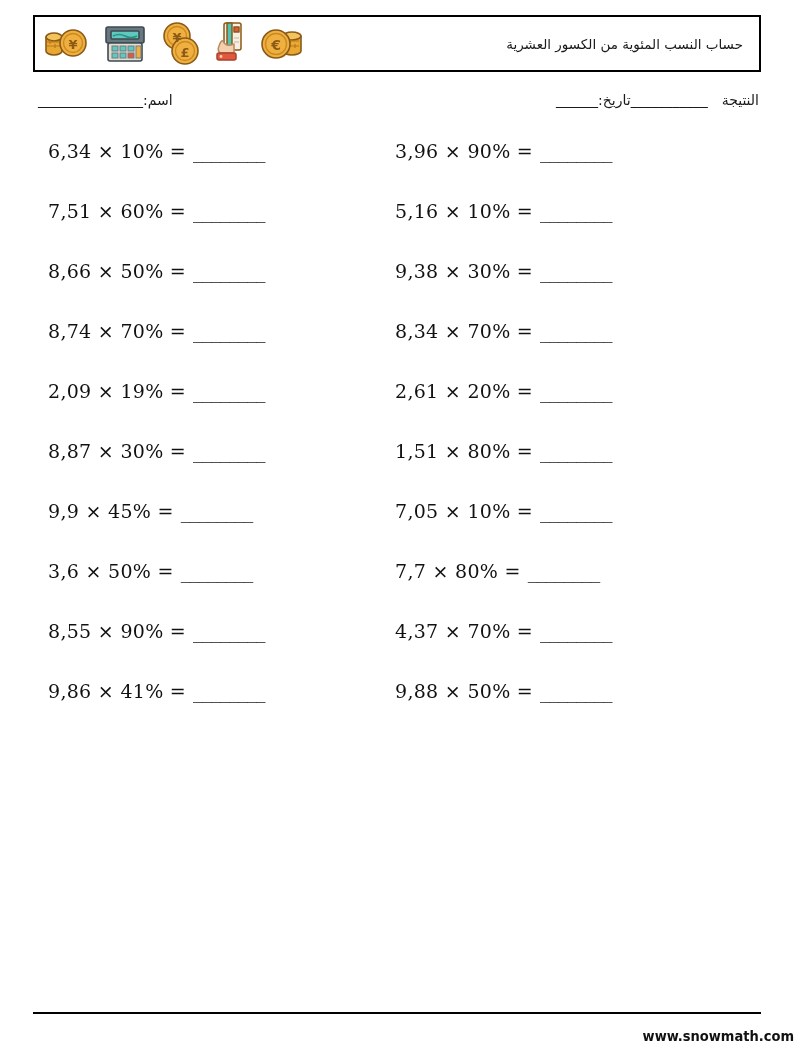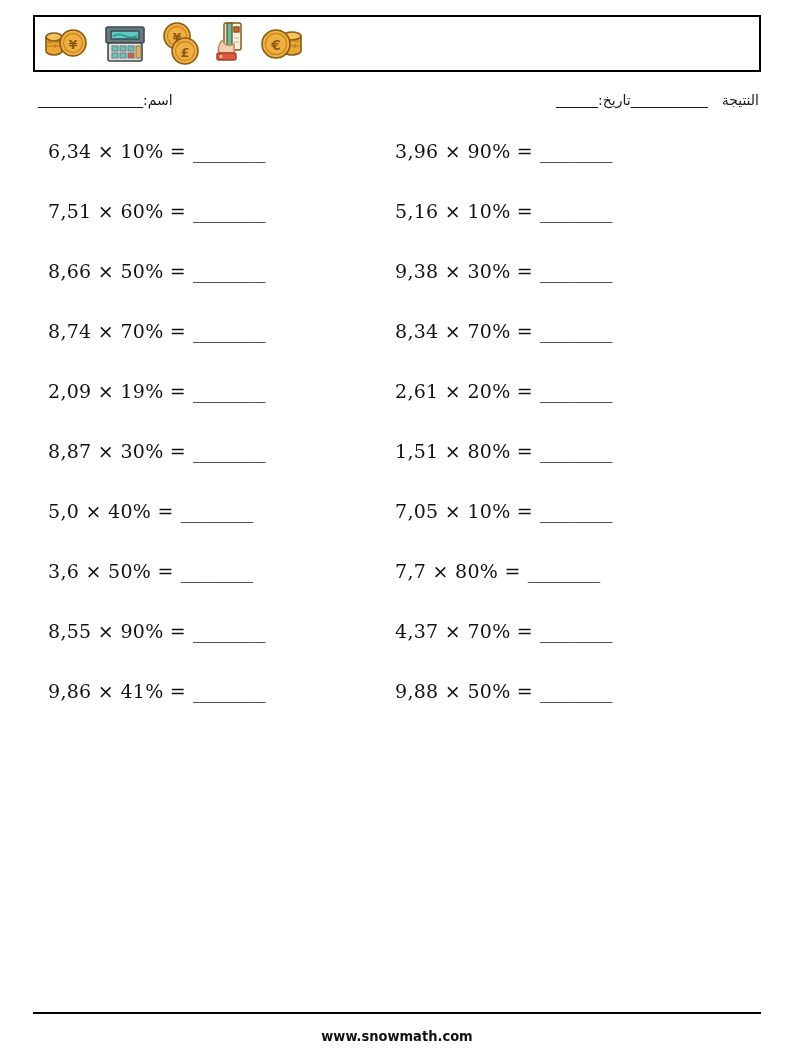--- a/index.html
+++ b/index.html
@@ -119,21 +119,21 @@
     top: 1012px;
     width: 728px;
     height: 0;
     border-top: 2px solid #000000;
   }
   .footer-text {
     position: absolute;
     left: 0;
     top: 1028px;
     width: 794px;
-    text-align: center;
+    text-align: right;
     font-size: 14.5px;
     font-weight: bold;
     color: #111111;
     font-family: "DejaVu Sans Condensed", "DejaVu Sans", "Liberation Sans", sans-serif;
   }
 </style>
 </head>
 <body>
 
 <div class="header-box">
@@ -210,20 +210,21 @@
           <path d="M28 18 h14 M28 23 h14 M33 16 v4 M38 21 v4" stroke="#b8781f" stroke-width="1.2" fill="none"></path>
           <circle cx="19" cy="21" r="14" fill="#f0b040"></circle>
           <circle cx="19" cy="21" r="10.5" fill="none" stroke="#c98a22" stroke-width="1.4"></circle>
         </g>
         <text x="19" y="27" font-size="14" font-family="'DejaVu Sans',sans-serif" font-weight="bold" fill="#8a5a16" text-anchor="middle">€</text>
       </svg>
     </span>
 
   </div>
 
+  <div class="worksheet-title">حساب النسب المئوية من الكسور العشرية</div>
 </div>
 
 <div class="meta-row">
   <div class="meta-name"><span>اسم:</span><span class="blank-sm">_______________</span></div>
 
   <div class="meta-right"><span class="score-label">النتيجة</span><span class="blank-sm">___________</span><span>تاريخ:</span><span class="blank-sm">______</span></div>
 </div>
 
 <div class="problems">
 
@@ -246,21 +247,21 @@
       </div>
     <div class="problem">
         <span class="expr">2,09 × 19% =</span>
         <span class="answer-blank">________</span>
       </div>
     <div class="problem">
         <span class="expr">8,87 × 30% =</span>
         <span class="answer-blank">________</span>
       </div>
     <div class="problem">
-        <span class="expr">5,0 × 40% =</span>
+        <span class="expr">9,9 × 45% =</span>
         <span class="answer-blank">________</span>
       </div>
     <div class="problem">
         <span class="expr">3,6 × 50% =</span>
         <span class="answer-blank">________</span>
       </div>
     <div class="problem">
         <span class="expr">8,55 × 90% =</span>
         <span class="answer-blank">________</span>
       </div>

